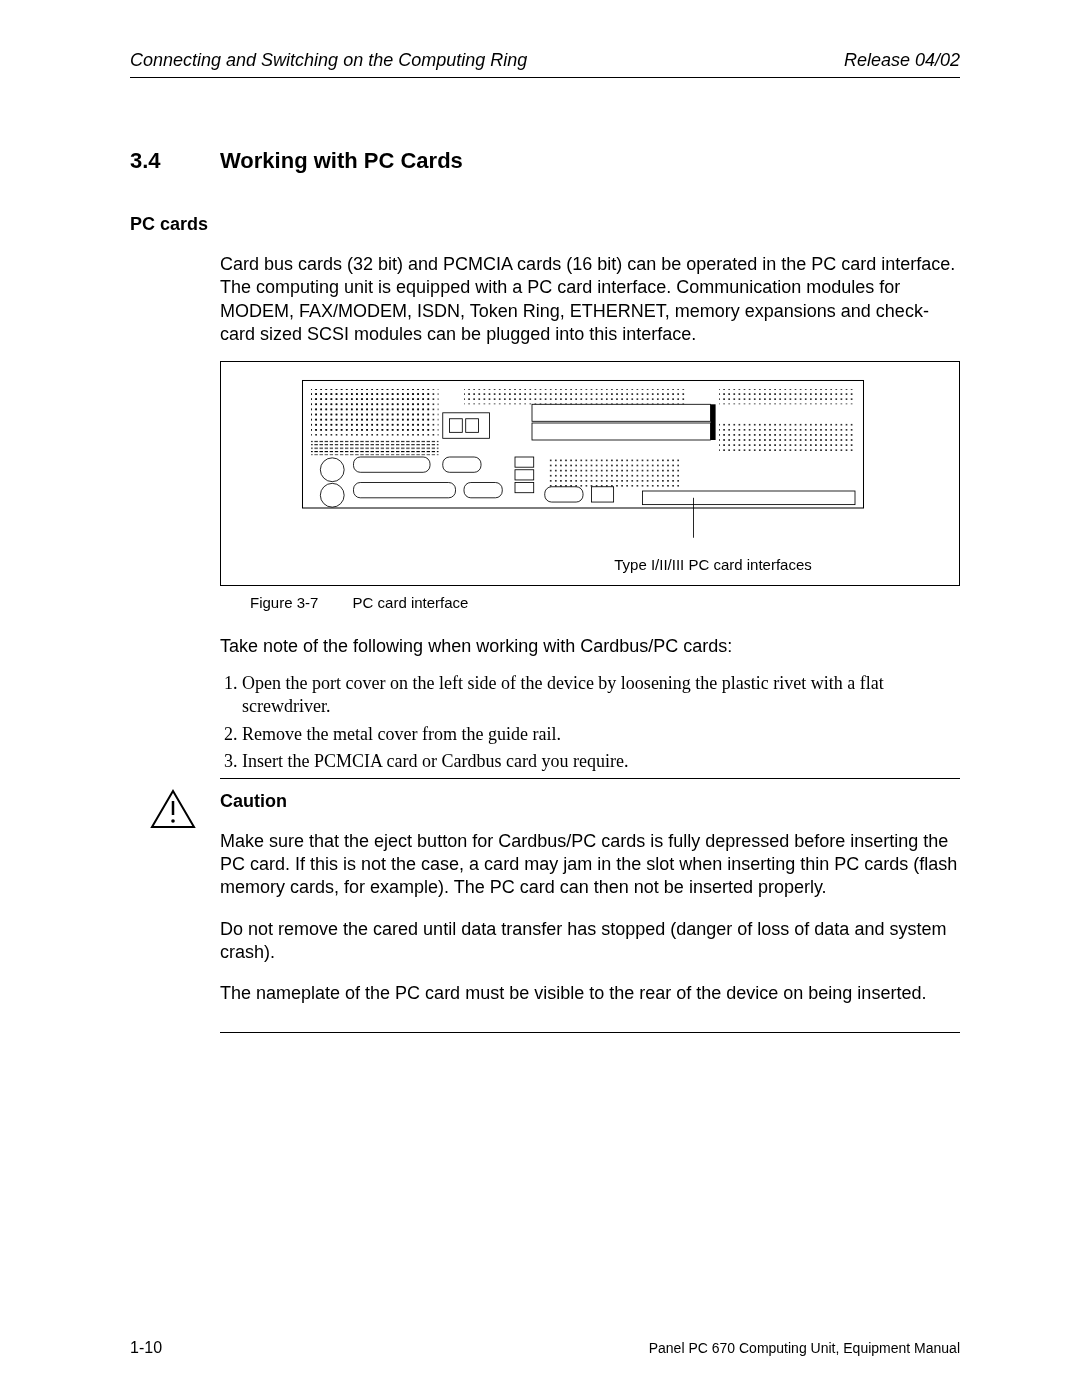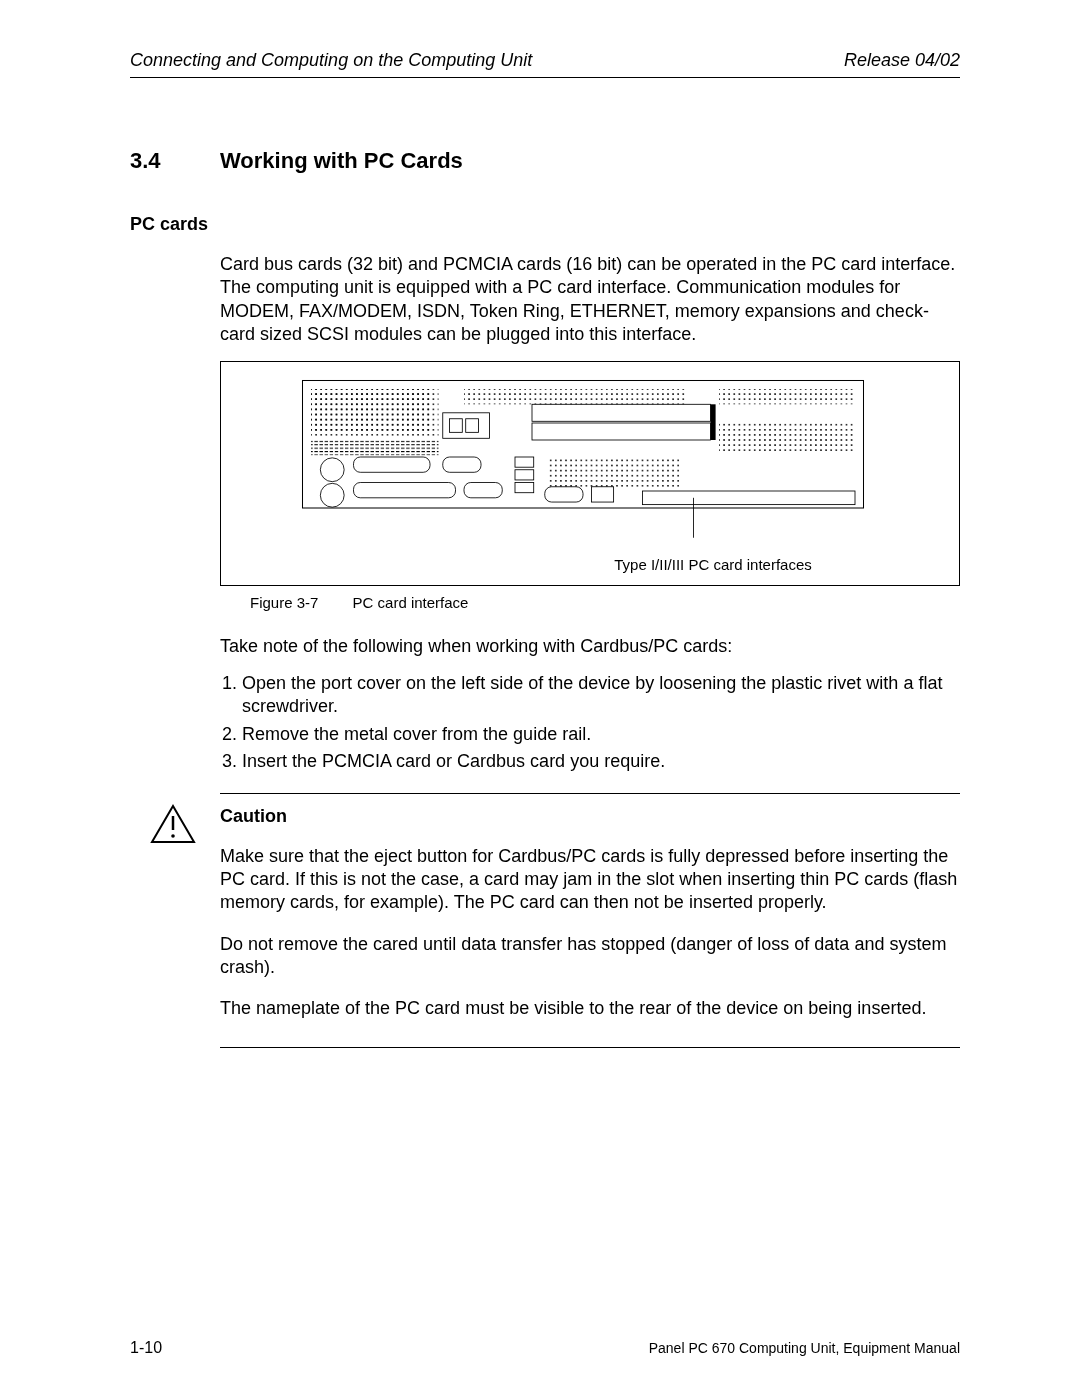--- a/index.html
+++ b/index.html
@@ -64,21 +64,22 @@
   }
   .figure-caption {
     font-size: 15px;
     margin: 8px 0 24px 30px;
   }
   .figure-caption .fc-label { margin-right: 30px; }
   ol.steps {
     font-size: 18px;
     line-height: 1.3;
     padding-left: 22px;
-    margin: 0 0 19px 0;
+    margin: 0 0 4px 0;
+    font-family: Liberation Serif, serif;
   }
   ol.steps li { margin-bottom: 4px; }
   .callout-label {
     font-size: 15px;
     text-align: center;
     margin-top: 10px;
   }
   .caution-block {
     border-top: 1px solid #000;
     border-bottom: 1px solid #000;
@@ -106,21 +107,21 @@
     font-size: 16px;
   }
   .footer-right { font-size: 14px; padding-left: 44px; }
 </style>
 </head>
 <body>
 
 <div class="page">
 
   <div class="header-row">
-    <span>Connecting and Computing on the Computing Unit</span>
+    <span>Connecting and Switching on the Computing Ring</span>
     <span>Release 04/02</span>
   </div>
 
   <div class="section-row">
     <span class="section-num">3.4</span>
     <span class="section-title">Working with PC Cards</span>
   </div>
 
   <div class="subhead">PC cards</div>
 

